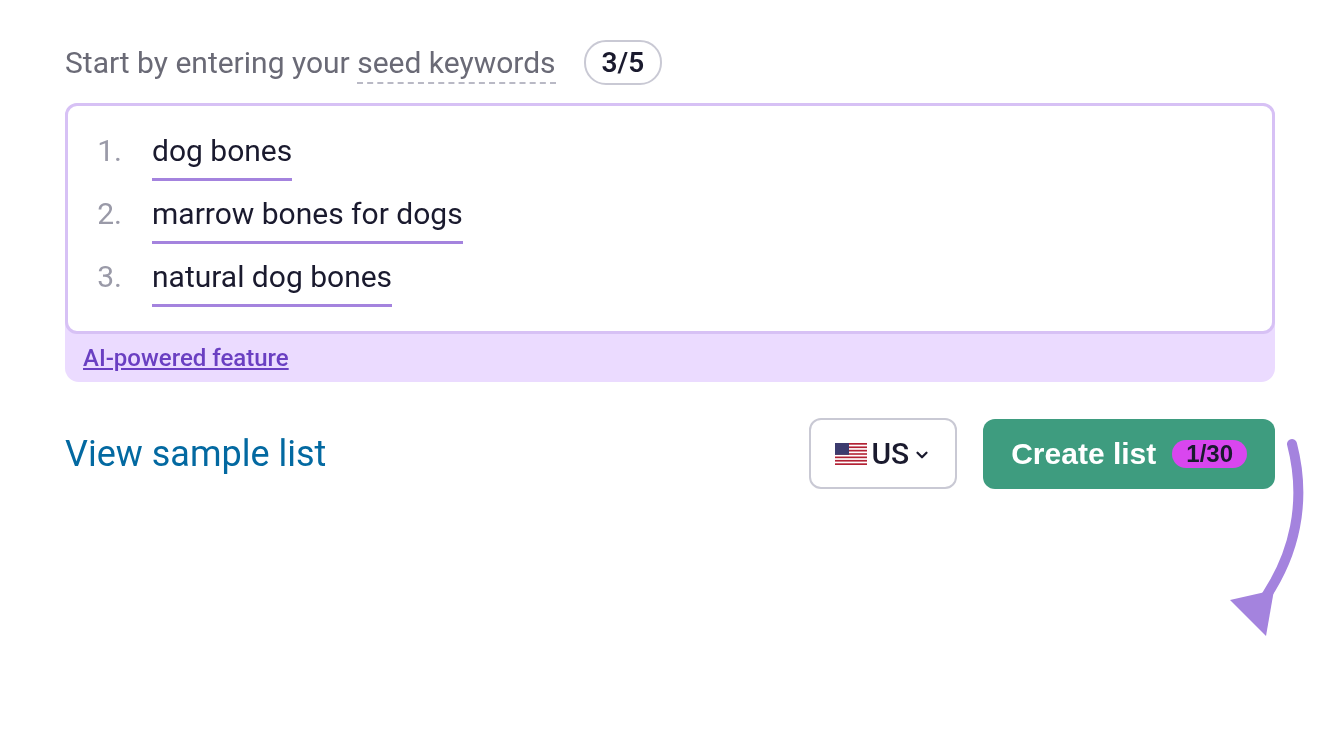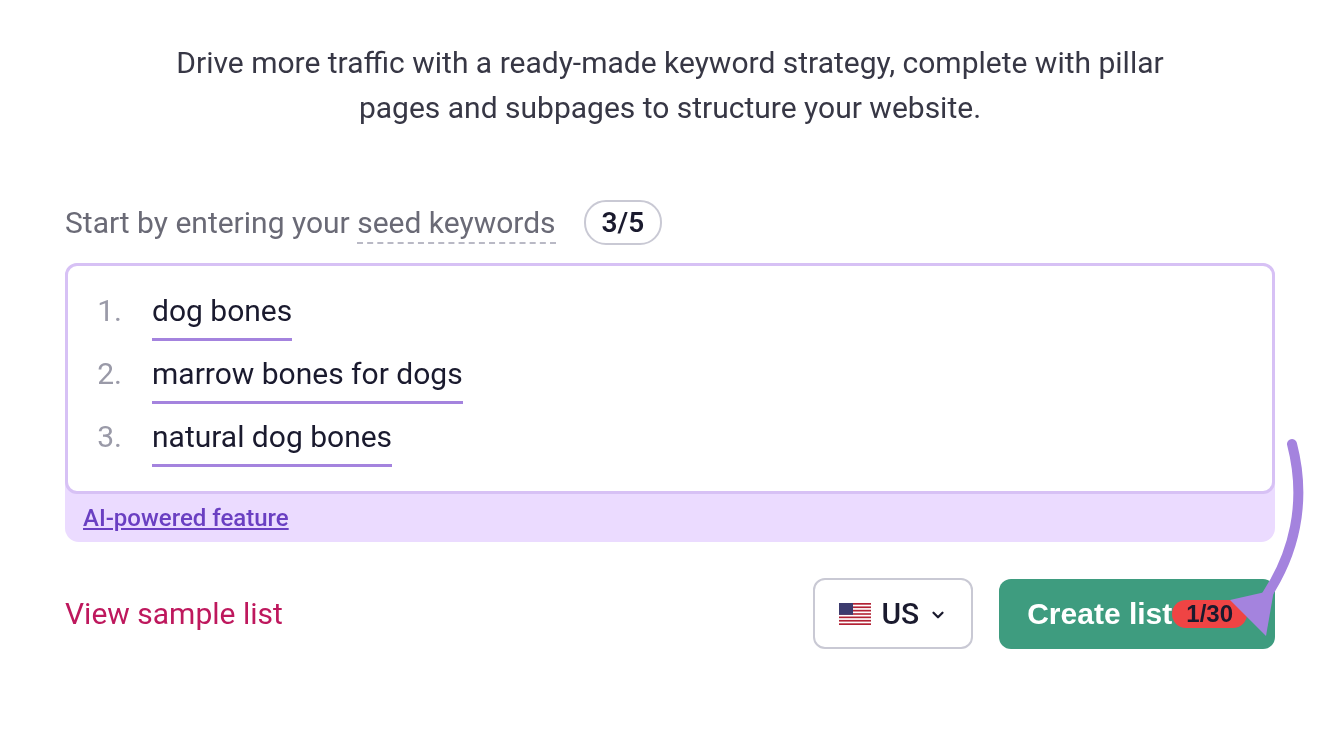--- a/index.html
+++ b/index.html
@@ -92,34 +92,34 @@
     font-weight: 500;
     text-decoration: underline;
   }
   .footer-row {
     display: flex;
     align-items: center;
     justify-content: space-between;
     margin-top: 36px;
   }
   .sample-link {
-    font-size: 30px;
-    color: #be185d;
+    font-size: 36px;
+    color: #0369a1;
     text-decoration: none;
     cursor: pointer;
   }
   .right-controls {
     display: flex;
     align-items: center;
     gap: 26px;
   }
   .country-select {
     display: flex;
     align-items: center;
-    gap: 10px;
+    gap: 4px;
     border: 2px solid #c9c9d4;
     border-radius: 12px;
     padding: 16px 24px;
     font-size: 30px;
     font-weight: 500;
     color: #1a1a2e;
     cursor: pointer;
     background: #fff;
   }
   .flag {
@@ -130,51 +130,51 @@
     overflow: hidden;
   }
   .flag svg { display:block; }
   .chevron {
     width: 18px;
     height: 18px;
   }
   .create-btn {
     display: flex;
     align-items: center;
+    gap: 16px;
     background: #3e9c7f;
     border: none;
     border-radius: 12px;
     padding: 18px 28px;
     font-size: 30px;
     font-weight: 600;
     color: #fff;
     cursor: pointer;
   }
   .create-badge {
-    background: #ef4444;
+    background: #d946ef;
     color: #1a1a2e;
     border-radius: 20px;
     padding: 0 14px;
     font-size: 24px;
     font-weight: 700;
   }
   .arrow-annot {
     position: absolute;
     right: 32px;
     top: 438px;
     width: 90px;
     height: 210px;
     pointer-events: none;
   }
 </style>
 </head>
 <body>
 
 <div class="container">
-  <p class="subtitle">Drive more traffic with a ready-made keyword strategy, complete with pillar pages and subpages to structure your website.</p>
 
   <div class="prompt-row">
     <span class="prompt-text">
       <span>Start by entering your </span><span class="seed-underline">seed keywords</span>
     </span>
     <span class="counter-pill">3/5</span>
   </div>
 
   <div class="input-wrap">
     <div class="input-box">

